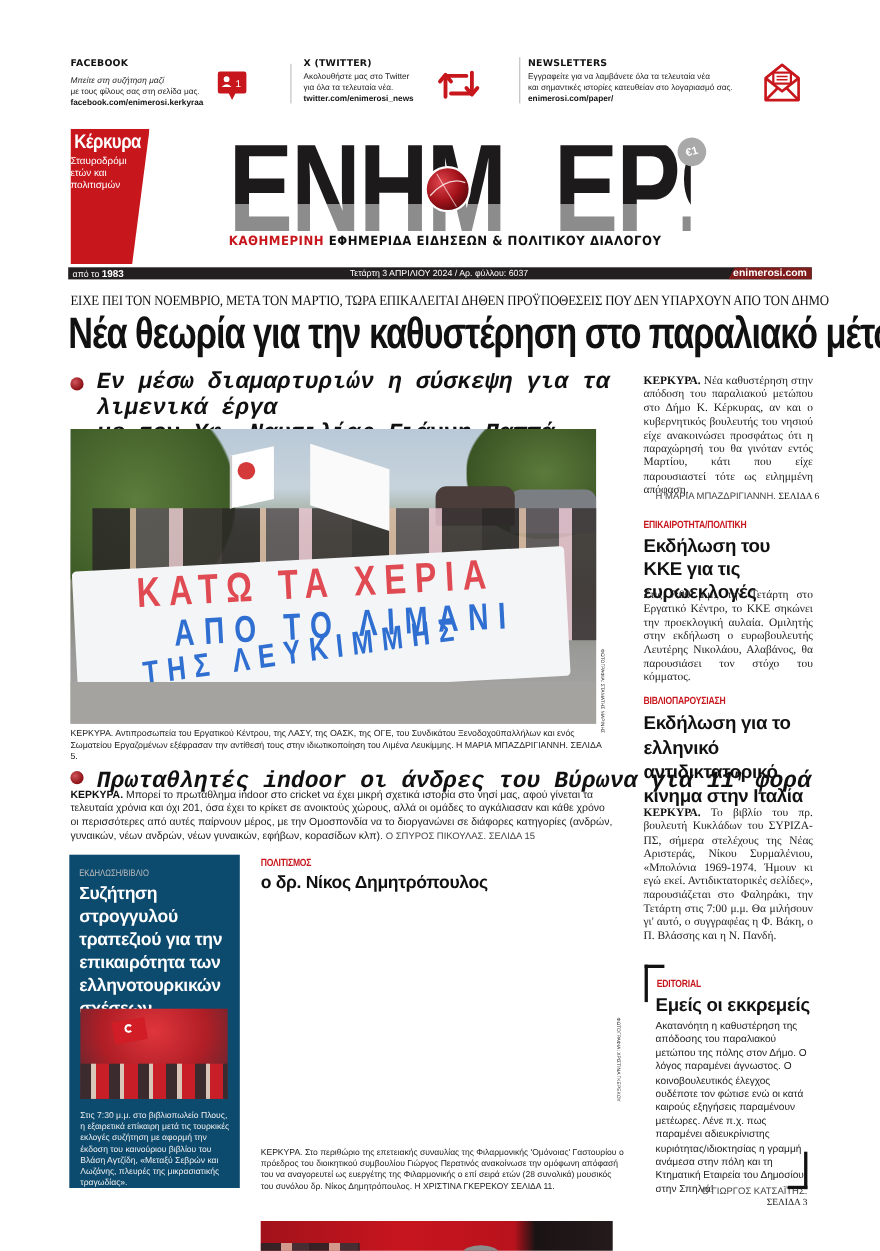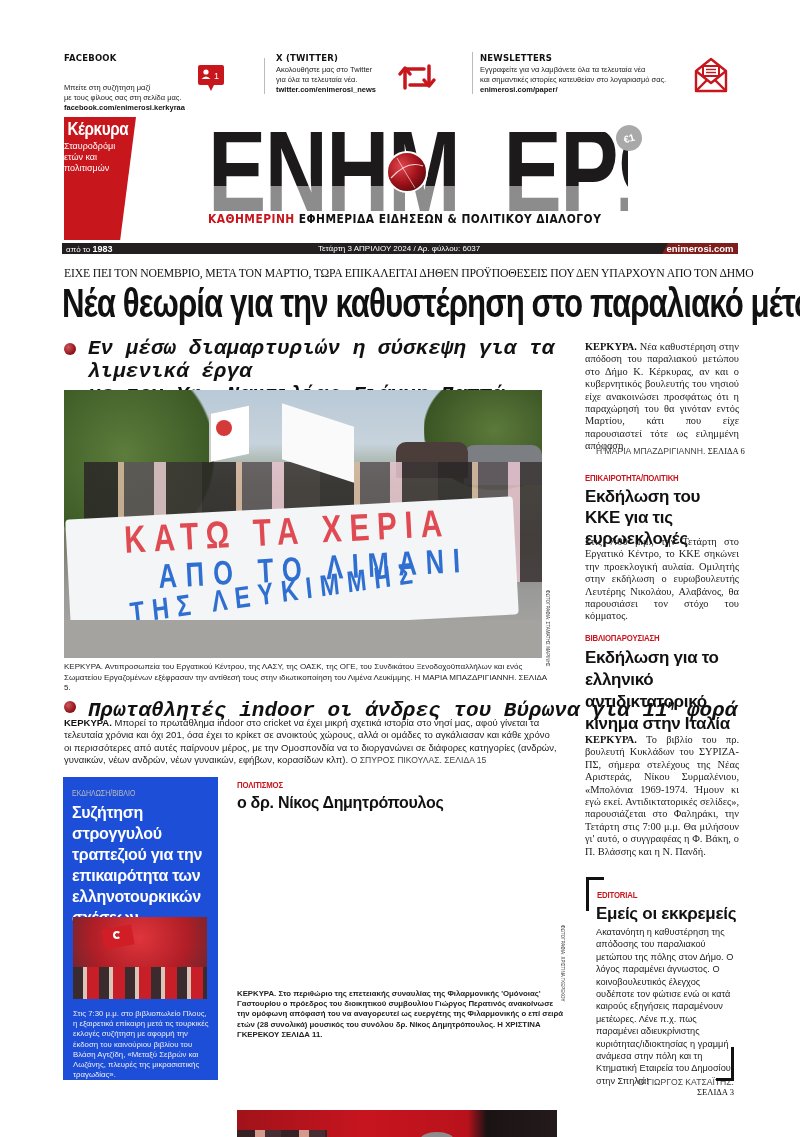--- a/index.html
+++ b/index.html
@@ -40,34 +40,34 @@
 
   .section-tag { font-family: "Liberation Sans", sans-serif; font-weight: bold; font-size: 9.5px; color: #c8161d; transform: scaleX(0.82); transform-origin: left; white-space: nowrap; letter-spacing: -0.2px; }
   .side-head { font-family: "Liberation Sans", sans-serif; font-weight: bold; font-size: 17px; line-height: 21px; letter-spacing: -0.3px; color: #111; }
 
   
   .photo { overflow: hidden; position: relative; }
   .credit-vert { position: absolute; writing-mode: vertical-rl; font-size: 4.5px; color: #333; white-space: nowrap; }
   .caption { font-size: 8px; line-height: 10.6px; color: #222; }
 
   
-  .blackbox { background: #1d4ed8; color: #fff; }
+  .blackbox { background: #0c4a6e; color: #fff; }
   .blackbox .tag { font-size: 8.5px; color: #bbb; transform: scaleX(0.82); transform-origin: left; white-space: nowrap; }
   .blackbox .head { font-family: "Liberation Sans", sans-serif; font-weight: bold; font-size: 16px; line-height: 21px; letter-spacing: -0.3px; }
   .blackbox .body { font-size: 7.8px; line-height: 10.2px; color: #eee; }
 
   
   .bracket { position: absolute; border-color: #111; border-style: solid; }
 </style>
 </head>
 <body>
 
 <div class="abs" style="left:64px; top:53px; width:160px;">
   <div class="social-title">FACEBOOK</div>
-  <div class="social-text" style="margin-top:20px;">Μπείτε στη συζήτηση μαζί</div>
+  <div class="social-text" style="margin-top:5px;font-style:italic;">Μπείτε στη συζήτηση μαζί</div>
   <div class="social-text">με τους φίλους σας στη σελίδα μας.</div>
   <div class="social-link">facebook.com/enimerosi.kerkyraa</div>
 </div>
 <div class="abs" style="left:197px; top:64px; width:28px; height:30px;">
   <svg width="28" height="30" viewBox="0 0 28 30">
     <path d="M3 1 H25 Q27 1 27 3 V19 Q27 21 25 21 H17 L14 27 L11 21 H3 Q1 21 1 19 V3 Q1 1 3 1 Z" fill="#c8161d"></path>
     <circle cx="9" cy="8" r="2.6" fill="#fff"></circle>
     <path d="M4.5 15 Q9 10 13.5 15 Z" fill="#fff"></path>
     <text x="17" y="15" font-size="9" fill="#fff" font-family="Liberation Sans, sans-serif">1</text>
   </svg>
@@ -257,17 +257,17 @@
 <div class="abs side-head" style="left:237px; top:793px; width:330px; font-size:16px; line-height:20px;">
   <div>ο δρ. Νίκος Δημητρόπουλος</div>
 </div>
 <div class="abs photo" style="left:237px; top:842px; width:320px; height:198px; background: linear-gradient(90deg,#a1121a 0%,#c7151f 40%,#b9121c 72%,#1a1314 78%,#241a1c 100%);">
   <div class="abs" style="left:0; top:20px; width:90px; height:140px; background: repeating-linear-gradient(90deg,#2a2326 0 18px,#d7a999 18px 28px,#3b3136 28px 44px);opacity:0.9;"></div>
 
   <div class="abs" style="left:183px; top:22px; width:34px; height:16px; border-radius:50% 50% 0 0; background:#8d8d8d;"></div>
 
 </div>
 <div class="credit-vert" style="left:560px; top:925px;">ΦΩΤΟΓΡΑΦΙΑ: ΧΡΙΣΤΙΝΑ ΓΚΕΡΕΚΟΥ</div>
-<div class="abs caption" style="left:237px; top:989px; width:330px; font-size:7.8px; line-height:10.2px;font-weight:bold;">
+<div class="abs caption" style="left:237px; top:1043px; width:330px; font-size:7.8px; line-height:10.2px;">
   <span>ΚΕΡΚΥΡΑ.</span>
   <span>Στο περιθώριο της επετειακής συναυλίας της Φιλαρμονικής 'Ομόνοιας' Γαστουρίου ο πρόεδρος του διοικητικού συμβουλίου Γιώργος Περατινός ανακοίνωσε την ομόφωνη απόφασή του να αναγορευτεί ως ευεργέτης της Φιλαρμονικής ο επί σειρά ετών (28 συνολικά) μουσικός του συνόλου δρ. Νίκος Δημητρόπουλος.</span>
   <span>Η ΧΡΙΣΤΙΝΑ ΓΚΕΡΕΚΟΥ ΣΕΛΙΔΑ 11.</span>
 </div>
 
 </body></html>

